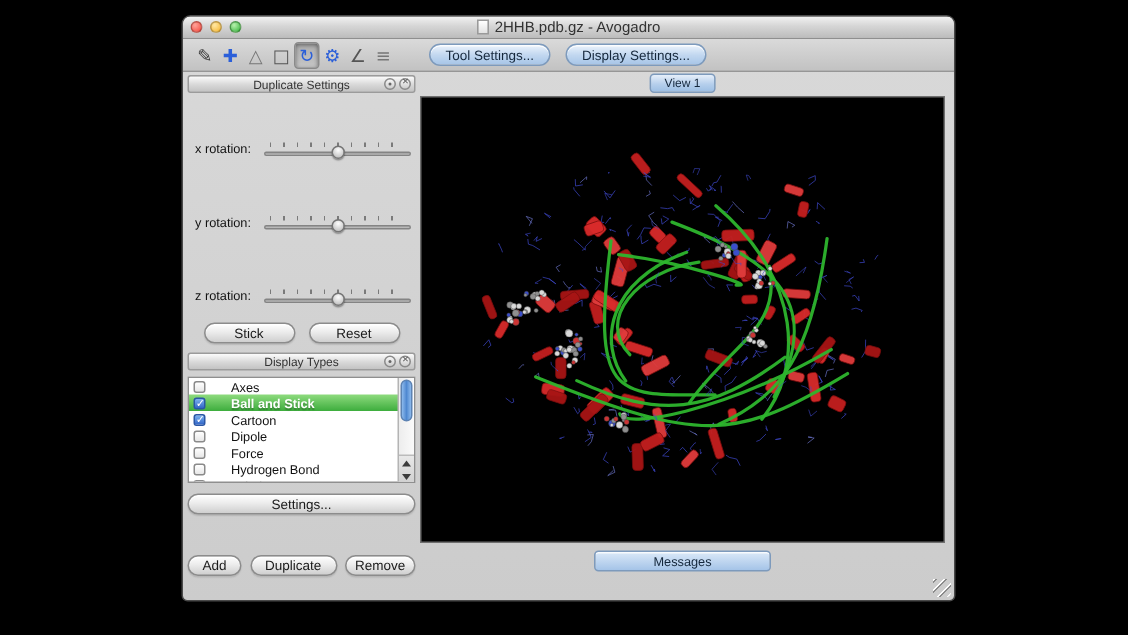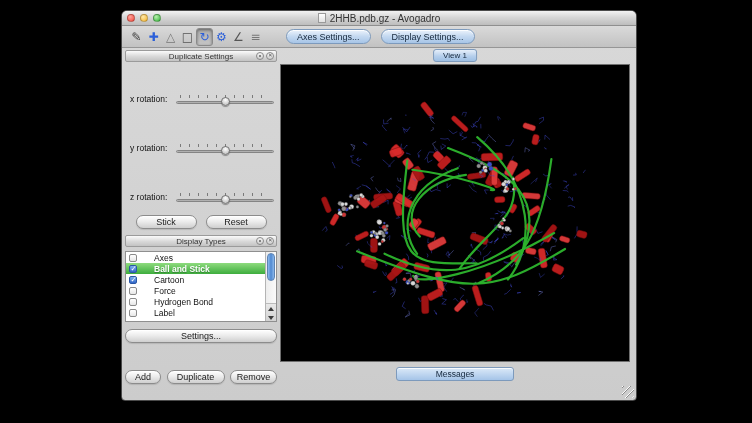--- a/index.html
+++ b/index.html
@@ -133,21 +133,21 @@
 
     <div class="toolbar">
       <span class="tool" style="color: rgb(58, 58, 58);">✎</span>
       <span class="tool" style="color: rgb(43, 95, 217);">✚</span>
       <span class="tool" style="color: rgb(119, 119, 119);">△</span>
       <span class="tool" style="color: rgb(85, 85, 85);">□</span>
       <span class="tool active" style="color: rgb(43, 95, 217);">↻</span>
       <span class="tool" style="color: rgb(43, 95, 217);">⚙</span>
       <span class="tool" style="color: rgb(85, 85, 85);">∠</span>
       <span class="tool" style="color: rgb(119, 119, 119);">≡</span>
-      <button class="aqua-blue">Axes Settings...</button>
+      <button class="aqua-blue">Tool Settings...</button>
       <button class="aqua-blue">Display Settings...</button>
     </div>
 
     <div class="body">
 
       <div class="sidebar">
 
         <div class="panel">
           <div class="panel-title">
             <span>Duplicate Settings</span>
@@ -202,20 +202,24 @@
               <input type="checkbox" class="cb" style="">
               <span>Axes</span>
             </div>
             <div class="dt-row selected">
               <input type="checkbox" class="cb" checked="" style="">
               <span>Ball and Stick</span>
             </div>
             <div class="dt-row">
               <input type="checkbox" class="cb" checked="" style="">
               <span>Cartoon</span>
+            </div>
+            <div class="dt-row">
+              <input type="checkbox" class="cb" style="">
+              <span>Dipole</span>
             </div>
             <div class="dt-row">
               <input type="checkbox" class="cb" style="">
               <span>Force</span>
             </div>
             <div class="dt-row">
               <input type="checkbox" class="cb" style="">
               <span>Hydrogen Bond</span>
             </div>
             <div class="dt-row">

